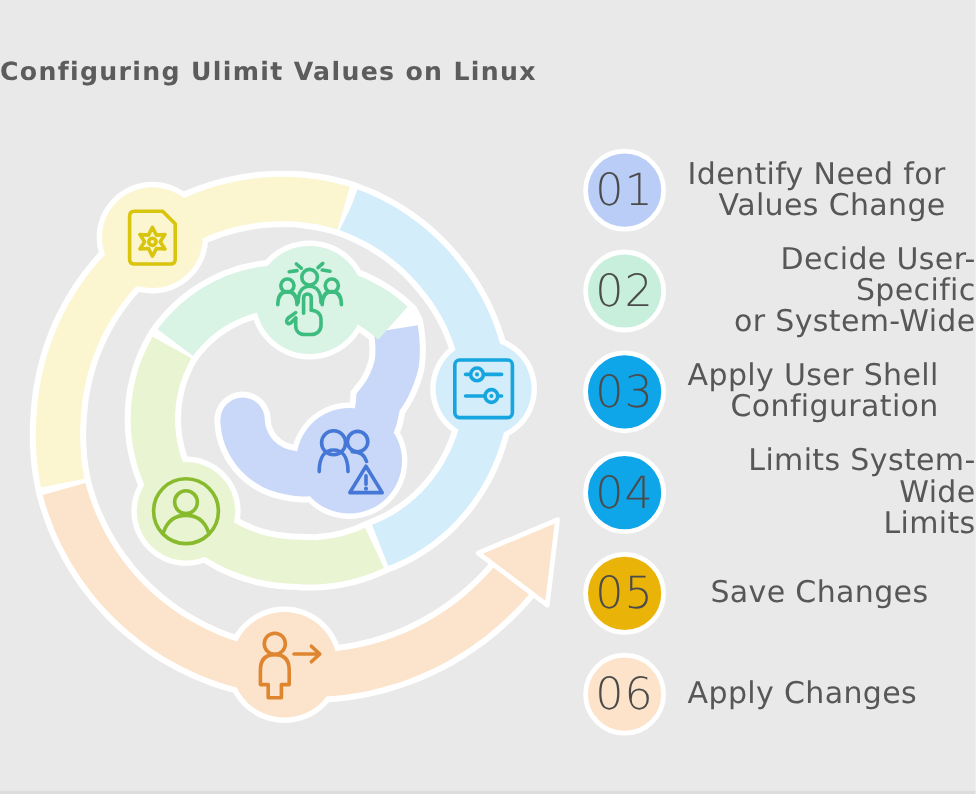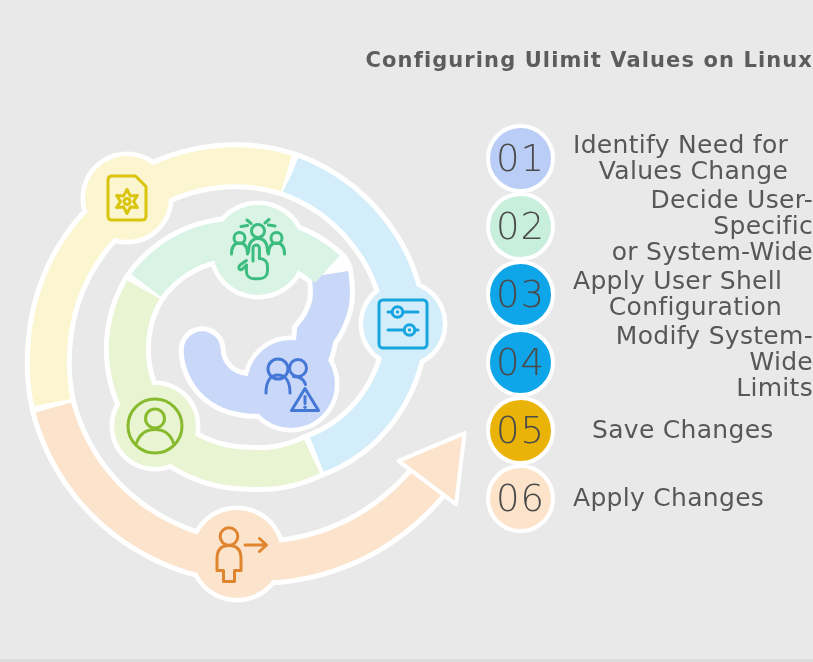--- a/index.html
+++ b/index.html
@@ -1,22 +1,22 @@
 <!DOCTYPE html>
 <html><head>
 <meta charset="utf-8">
 <style>
   html,body{margin:0;padding:0;}
   .stage{position:relative;width:813px;height:662px;background:#e9e9e9;overflow:hidden;
          font-family:"DejaVu Sans","Liberation Sans",sans-serif;}
   .stage-edge{position:absolute;left:0;right:0;bottom:0;height:3px;background:#dcdcdc;}
-  .page-title{position:absolute;top:48px;left:0;width:813px;text-align:right;
+  .page-title{position:absolute;top:48px;left:0;width:813px;text-align:left;
               font-size:21px;font-weight:700;letter-spacing:1.1px;color:#5c5c5c;}
   #spiral-svg{position:absolute;left:0;top:0;}
-  .steps{position:absolute;left:486px;top:124px;display:flex;flex-direction:column;}
+  .steps{position:absolute;left:486px;top:124px;display:flex;flex-direction:column;gap:16px;}
   .step-row{display:flex;align-items:center;height:68px;}
   .badge{width:61px;height:61px;border:4px solid #ffffff;border-radius:50%;
          display:flex;align-items:center;justify-content:center;flex:0 0 auto;}
   .badge-num{font-size:37px;font-weight:300;color:#4b4b4b;letter-spacing:1px;}
   .step-text{margin-left:18px;font-size:25px;line-height:26px;color:#575757;letter-spacing:0.3px;text-align:right;}
   .step-line:empty{display:none;}
 </style>
 </head>
 <body>
 
@@ -118,21 +118,21 @@
       <div class="step-text" style="color: rgb(87, 87, 87);">
         <div class="step-line">Apply User Shell</div>
         <div class="step-line">Configuration</div>
         </div>
     </div>
     <div class="step-row">
       <div class="badge" style="background: #0ea5e9; text-align: center;">
         <span class="badge-num" style="color: rgb(75, 75, 75);">04</span>
         </div>
       <div class="step-text" style="color: rgb(87, 87, 87);">
-        <div class="step-line">Modify System-Wide</div>
+        <div class="step-line">Limits System-Wide</div>
         <div class="step-line">Limits</div>
         </div>
     </div>
     <div class="step-row">
       <div class="badge" style="background: #eab308;">
         <span class="badge-num" style="color: rgb(75, 75, 75);">05</span>
         </div>
       <div class="step-text" style="color: rgb(87, 87, 87); margin-left: 37px;">
         <div class="step-line">Save Changes</div>
         </div>

